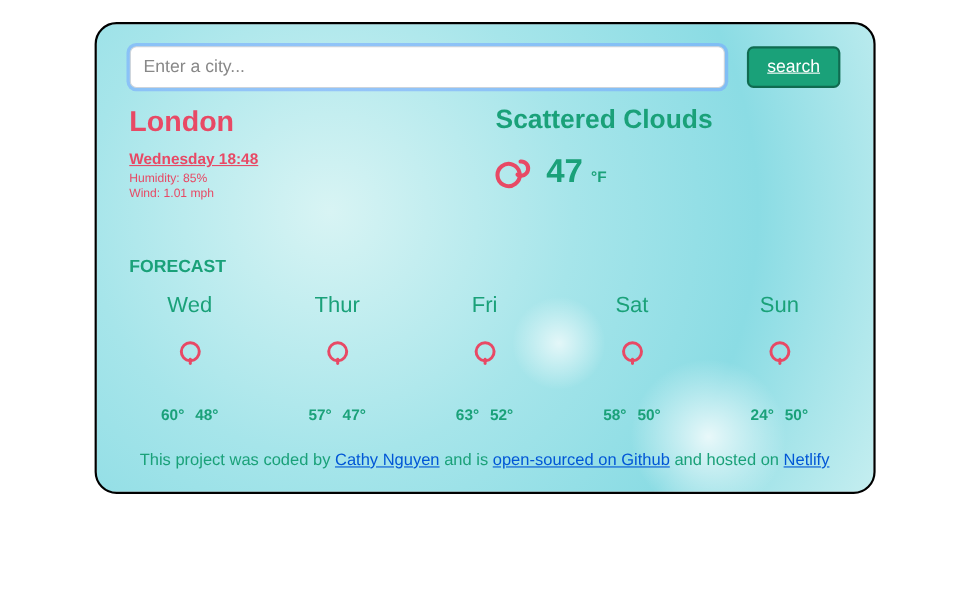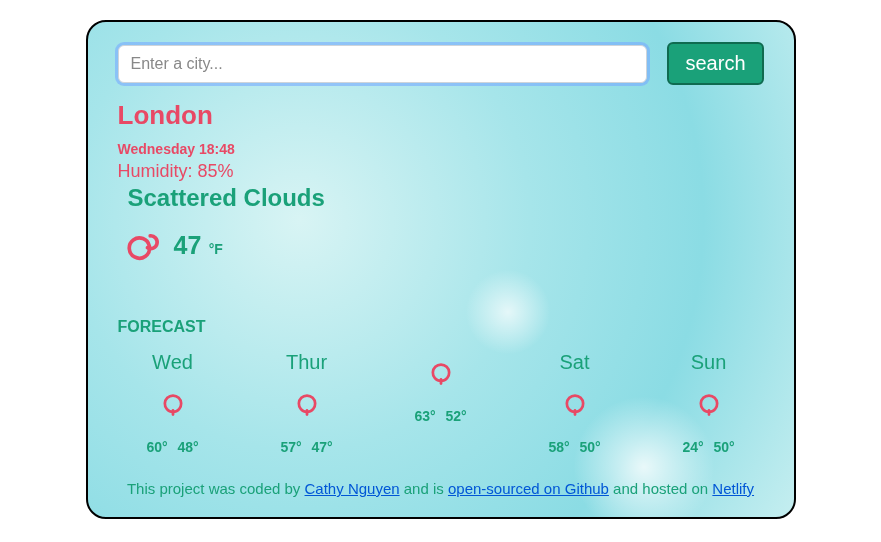--- a/index.html
+++ b/index.html
@@ -67,68 +67,69 @@
     }
     .search-input::placeholder {
       color: #888;
     }
     .search-btn {
       background: #1aa179;
       color: #fff;
       border: 2px solid #0f6b50;
       border-radius: 6px;
       padding: 8px 16px;
-      font-size: 20px;
+      font-size: 16px;
       cursor: pointer;
       font-family: inherit;
+      text-decoration: underline;
     }
     .main-row {
       display: flex;
       position: relative;
       z-index: 2;
-      flex-direction: column;
     }
     .left-col {
       width: 50%;
     }
     .right-col {
       width: 50%;
     }
     .city {
       color: #e84965;
       font-size: 26px;
       font-weight: 600;
       margin-bottom: 10px;
     }
     .datetime {
       color: #e84965;
       font-size: 14px;
       font-weight: 600;
       margin-bottom: 4px;
+      text-decoration: underline;
     }
     .detail-line {
       color: #e84965;
-      font-size: 18px;
+      font-size: 11px;
       margin-bottom: 2px;
     }
     .condition {
       color: #1aa179;
       font-size: 24px;
       font-weight: 600;
       margin-bottom: 10px;
       margin-left: 10px;
     }
     .temp-row {
       display: flex;
       align-items: center;
       gap: 10px;
     }
     .temp-value {
       color: #1aa179;
-      font-size: 25px;
+      font-size: 30px;
       font-weight: 600;
     }
     .temp-unit {
       color: #1aa179;
       font-size: 14px;
       font-weight: 600;
       margin-left: 3px;
     }
     .forecast-heading {
       color: #1aa179;
@@ -156,21 +157,21 @@
       font-weight: 400;
       margin-bottom: 8px;
     }
     .day-icon {
       margin: 4px auto;
     }
     .day-temps {
       color: #1aa179;
       font-size: 14px;
       font-weight: 600;
-      margin-top: 11px;
+      margin-top: 24px;
     }
     .day-temps .low {
       margin-left: 6px;
     }
     .footer {
       text-align: center;
       color: #1aa179;
       font-size: 15px;
       margin-top: 25px;
       position: relative;
@@ -196,20 +197,21 @@
   <div class="search-row">
     <input class="search-input" type="text" placeholder="Enter a city..." style="">
     <button class="search-btn">search</button>
   </div>
 
   <div class="main-row">
     <div class="left-col">
       <div class="city">London</div>
       <div class="datetime">Wednesday 18:48</div>
       <div class="detail-line">Humidity: 85%</div>
+      <div class="detail-line">Wind: 1.01 mph</div>
     </div>
     <div class="right-col">
       <div class="condition">Scattered Clouds</div>
       <div class="temp-row">
         <svg class="cloud-icon" width="46" height="46" viewBox="0 0 50 50">
           <path d="M35 15 a7 7 0 1 1 -3 13"></path>
           <path d="M18 38 a11 11 0 1 1 16 -12 a11 11 0 0 1 -16 12 z"></path>
         </svg>
         <div>
           <span class="temp-value">47</span>
@@ -238,20 +240,21 @@
       <svg class="cloud-icon day-icon" width="34" height="34" viewBox="0 0 50 50">
         <path d="M16 34 a12 12 0 1 1 18 0 a12 12 0 0 1 -18 0 z"></path>
         <path d="M25 36 l0 6"></path>
       </svg>
       <div class="day-temps">
         <span>57°</span>
         <span class="low">47°</span>
       </div>
     </div>
     <div class="forecast-day">
+      <div class="day-label">Fri</div>
       <svg class="cloud-icon day-icon" width="34" height="34" viewBox="0 0 50 50">
         <path d="M16 34 a12 12 0 1 1 18 0 a12 12 0 0 1 -18 0 z"></path>
         <path d="M25 36 l0 6"></path>
       </svg>
       <div class="day-temps">
         <span>63°</span>
         <span class="low">52°</span>
       </div>
     </div>
     <div class="forecast-day">

